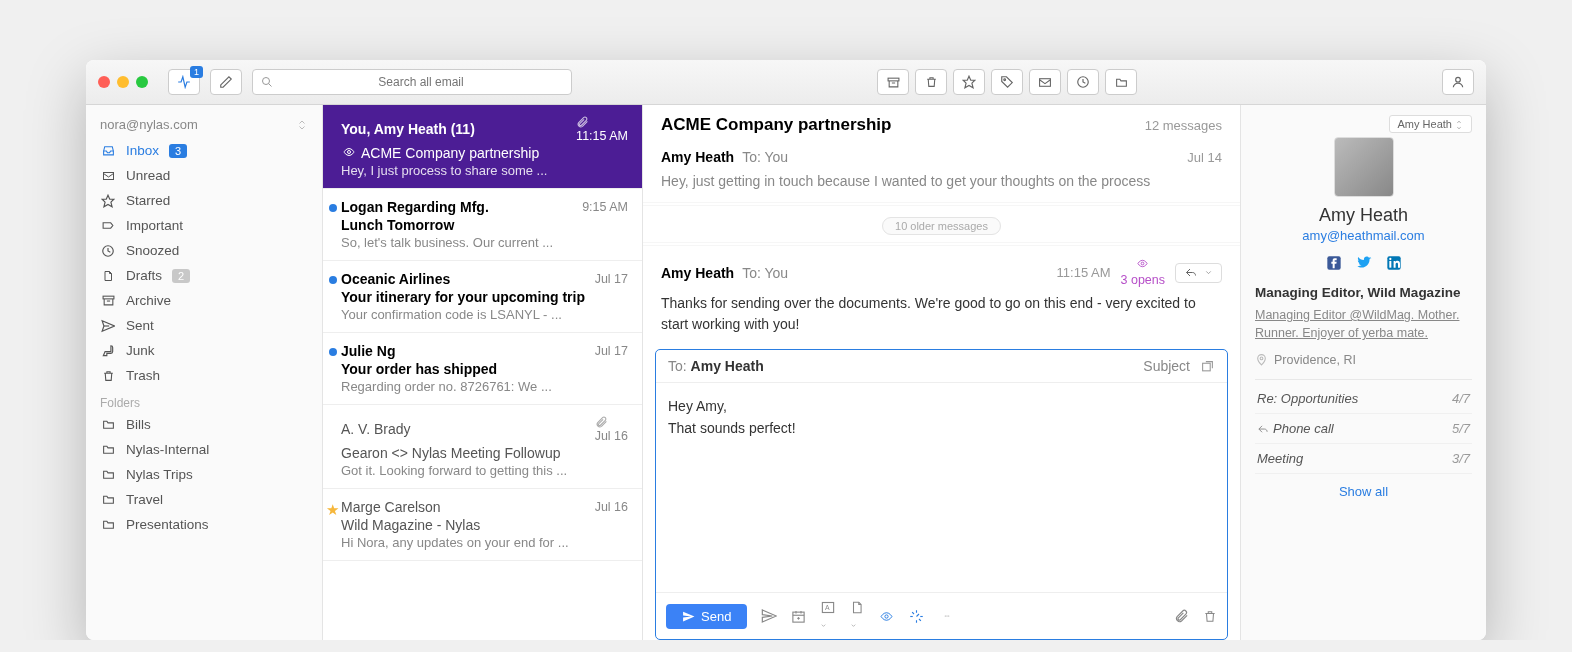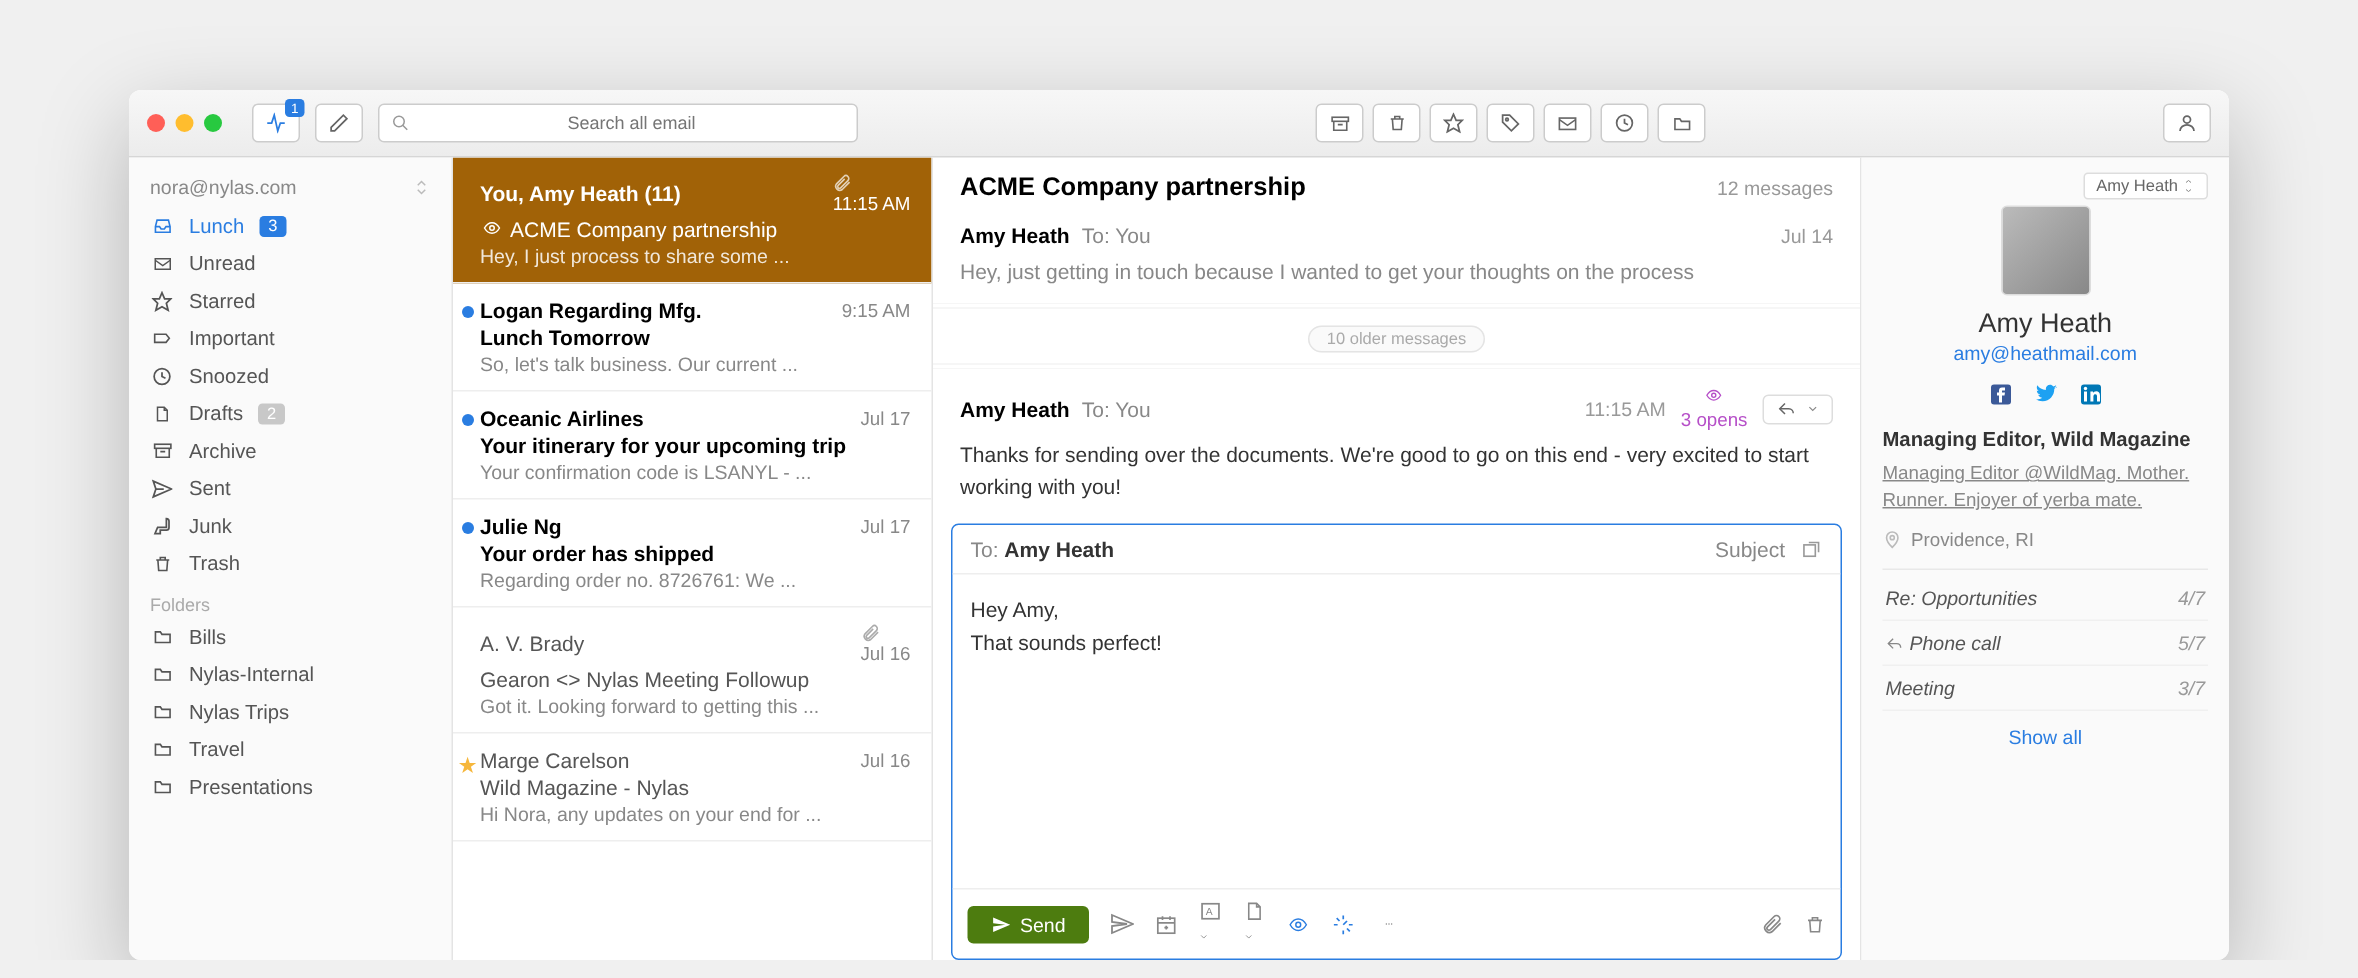--- a/index.html
+++ b/index.html
@@ -10,32 +10,32 @@
 .tl { width: 12px; height: 12px; border-radius: 50%; }
 .tl.red{background:#ff5f57;} .tl.yel{background:#ffbd2e;} .tl.grn{background:#28c940;}
 .tb-btn { background:#fff; border:1px solid #ccc; border-radius:4px; height:26px; min-width:32px; display:flex; align-items:center; justify-content:center; color:#555; font-size:13px; position:relative; }
 .tb-btn .badge { position:absolute; top:-4px; right:-4px; background:#2a7de1; color:#fff; font-size:9px; padding:1px 4px; border-radius:3px; }
 .search { flex:0 0 320px; height:26px; border:1px solid #ccc; border-radius:4px; background:#fff; display:flex; align-items:center; padding:0 8px; color:#999; gap:6px;}
 .search input { border:none; outline:none; flex:1; font-size:12px; text-align:center; color:#555; }
 .tb-spacer { flex:1; }
 .tb-group { display:flex; gap:6px; }
 .content { flex:1; display:flex; overflow:hidden; }
 
-.sidebar { width:216px; border-right:1px solid #e4e4e4; background:#fafafa; padding:8px 0; font-size:13.5px; color:#555; overflow:hidden;}
+.sidebar { width:237px; border-right:1px solid #e4e4e4; background:#fafafa; padding:8px 0; font-size:13.5px; color:#555; overflow:hidden;}
 .acct { padding:4px 14px 6px; color:#888; font-size:13px; display:flex; align-items:center; justify-content:space-between;}
 .sb-item { display:flex; align-items:center; gap:10px; padding:5px 14px; cursor:pointer; }
 .sb-item.active { color:#2a7de1; }
 .sb-item .ic { width:16px; display:flex; justify-content:center; color:inherit; }
 .sb-badge { background:#2a7de1; color:#fff; font-size:11px; border-radius:3px; padding:1px 6px; }
 .sb-badge.gray { background:#c8c8c8; }
 .sb-head { padding:8px 14px 2px; color:#aaa; font-size:12px; }
 
 .threads { width:320px; border-right:1px solid #e4e4e4; overflow:hidden; }
 .thread { padding:10px 14px 10px 18px; border-bottom:1px solid #eee; position:relative; cursor:pointer;}
-.thread.sel { background:#a16207; color:#fff; }
+.thread.sel { background:#4c1d95; color:#fff; }
 .thread .dot { position:absolute; left:6px; top:15px; width:8px; height:8px; border-radius:50%; background:#2a7de1; }
 .thread .star { position:absolute; left:3px; top:12px; color:#f6b73c; font-size:15px;}
 .t-row1 { display:flex; justify-content:space-between; font-size:14px; font-weight:600; align-items:center; gap:6px;}
 .t-row1 .time { font-weight:400; font-size:12.5px; white-space:nowrap;}
 .thread:not(.sel) .time { color:#888; }
 .t-subj { font-size:14px; font-weight:600; margin-top:2px; white-space:nowrap; overflow:hidden; text-overflow:ellipsis;}
 .thread.sel .t-subj { font-weight:500; }
 .t-prev { font-size:13px; margin-top:2px; white-space:nowrap; overflow:hidden; text-overflow:ellipsis; color:#888;}
 .thread.sel .t-prev { color:rgba(255,255,255,0.85); }
 .thread.read .t-row1, .thread.read .t-subj { font-weight:400; color:#555;}
@@ -57,21 +57,21 @@
 .older span { font-size:11px; color:#aaa; border:1px solid #e4e4e4; border-radius:10px; padding:2px 12px; background:#fafafa;}
 .divline { height:6px; background:repeating-linear-gradient(#f6f6f6,#f6f6f6 1px,#fff 1px,#fff 3px); margin:2px 0;}
 .reply-btn { border:1px solid #ddd; border-radius:4px; padding:3px 8px; display:flex; align-items:center; gap:6px; color:#666;}
 .opens { color:#b64fc8; display:flex; align-items:center; gap:4px; font-size:12.5px;flex-direction:column;}
 
 .compose { margin:6px 12px 0; border:1px solid #2a7de1; border-radius:5px; display:flex; flex-direction:column; flex:1; min-height:0; overflow:hidden;}
 .c-to { padding:8px 12px; border-bottom:1px solid #eee; font-size:14px; display:flex; justify-content:space-between; color:#888; align-items:center;}
 .c-to b { color:#333; font-weight:600; }
 .c-body { padding:12px; font-size:14px; color:#333; flex:1; line-height:1.6;}
 .c-bar { border-top:1px solid #eee; padding:7px 10px; display:flex; align-items:center; gap:14px;}
-.send-btn { background:#4d7c0f; color:#fff; border:none; border-radius:4px; padding:5px 16px; font-size:13px; display:flex; align-items:center; gap:6px; cursor:pointer;}
+.send-btn { background:#3b82f6; color:#fff; border:none; border-radius:4px; padding:5px 16px; font-size:13px; display:flex; align-items:center; gap:6px; cursor:pointer;}
 .c-ic { color:#888; font-size:15px; cursor:pointer; }
 .c-spacer { flex:1; }
 
 .profile { width:245px; background:#fafafa; padding:10px 14px; font-size:13px; color:#555; overflow:hidden;}
 .prof-sel { float:right; font-size:11px; border:1px solid #ddd; border-radius:3px; padding:2px 8px; background:#fff; color:#666;}
 .avatar { width:60px; height:60px; border-radius:4px; border:1px solid #ddd; margin:4px auto 8px; display:block; background:linear-gradient(135deg,#bbb,#888); filter:grayscale(1);}
 .p-name { text-align:center; font-size:18px; font-weight:500; color:#333;}
 .p-email { text-align:center; color:#2a7de1; font-size:13px; margin-top:2px;}
 .p-soc { display:flex; justify-content:center; gap:14px; margin:12px 0 14px; }
 .p-soc span { width:16px; height:16px; display:inline-block;}
@@ -175,21 +175,21 @@
           </svg>
       </div>
       <div id="sb-items">
           <div class="sb-item active">
             <span class="ic">
               <svg width="15" height="13" viewBox="0 0 24 24" fill="none" stroke="currentColor" stroke-width="2">
                 <path d="M3 13h5l2 3h4l2-3h5"></path>
                 <path d="M5 5h14l2 8v7H3v-7z"></path>
               </svg>
             </span>
-            <span>Lunch</span>
+            <span>Inbox</span>
             <span class="sb-badge">3</span>
           </div>
           <div class="sb-item">
             <span class="ic">
               <svg width="15" height="12" viewBox="0 0 24 24" fill="none" stroke="currentColor" stroke-width="2">
                 <rect x="2" y="5" width="20" height="14"></rect>
                 <polyline points="2,7 12,14 22,7"></polyline>
               </svg>
             </span>
             <span>Unread</span>

